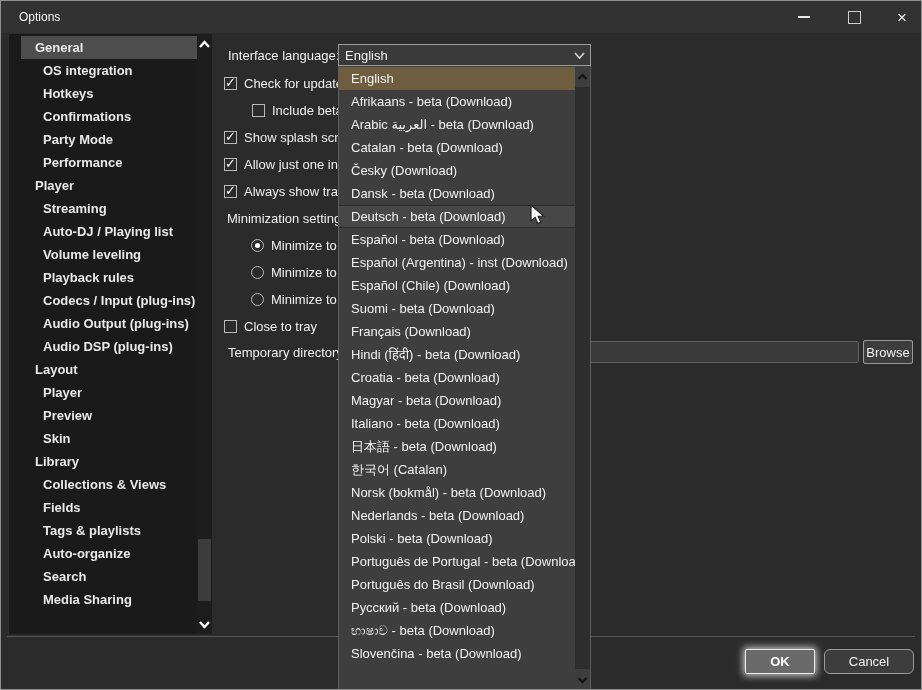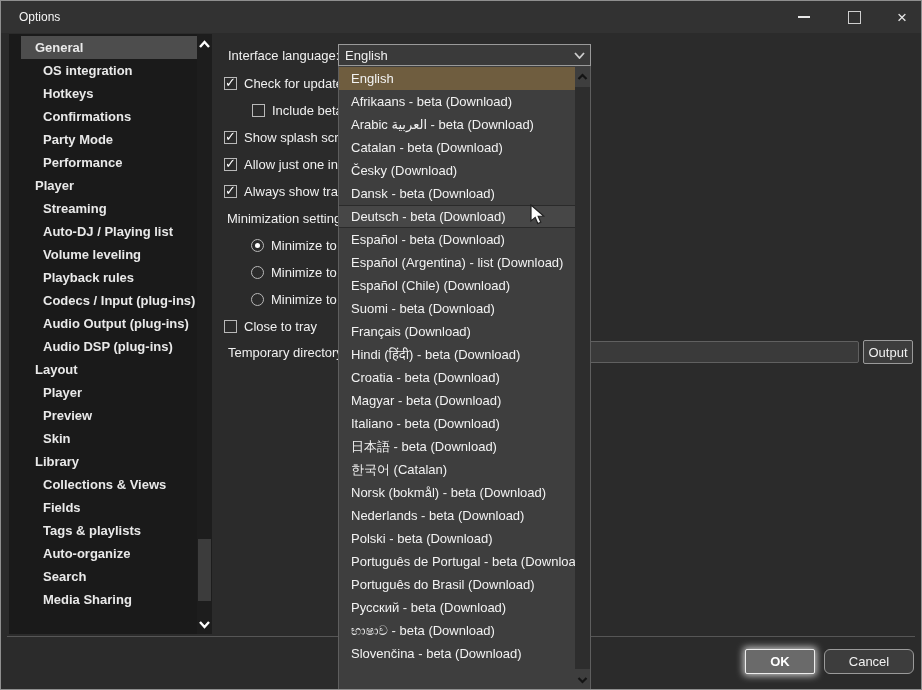--- a/index.html
+++ b/index.html
@@ -191,34 +191,34 @@
       </div>
       <div class="row t-checkbox">
         <span class="box"></span>
 
         <span class="txt">Close to tray</span>
       </div>
     </div>
 
   <span class="tmp-label">Temporary directory:</span>
   <input class="tmp-input" value="" style="">
-  <div class="browse-btn">Output</div>
+  <div class="browse-btn">Browse</div>
 
   <div class="dropdown">
     <div class="dd-items">
 
     <div class="dd-item selected">English</div>
         <div class="dd-item">Afrikaans - beta (Download)</div>
         <div class="dd-item">Arabic العربية - beta (Download)</div>
         <div class="dd-item">Catalan - beta (Download)</div>
         <div class="dd-item">Česky (Download)</div>
         <div class="dd-item">Dansk - beta (Download)</div>
         <div class="dd-item hover">Deutsch - beta (Download)</div>
         <div class="dd-item">Español - beta (Download)</div>
-        <div class="dd-item">Español (Argentina) - list (Download)</div>
+        <div class="dd-item">Español (Argentina) - inst (Download)</div>
         <div class="dd-item">Español (Chile) (Download)</div>
         <div class="dd-item">Suomi - beta (Download)</div>
         <div class="dd-item">Français (Download)</div>
         <div class="dd-item">Hindi (हिंदी) - beta (Download)</div>
         <div class="dd-item">Croatia - beta (Download)</div>
         <div class="dd-item">Magyar - beta (Download)</div>
         <div class="dd-item">Italiano - beta (Download)</div>
         <div class="dd-item">日本語 - beta (Download)</div>
         <div class="dd-item">한국어 (Catalan)</div>
         <div class="dd-item">Norsk (bokmål) - beta (Download)</div>

